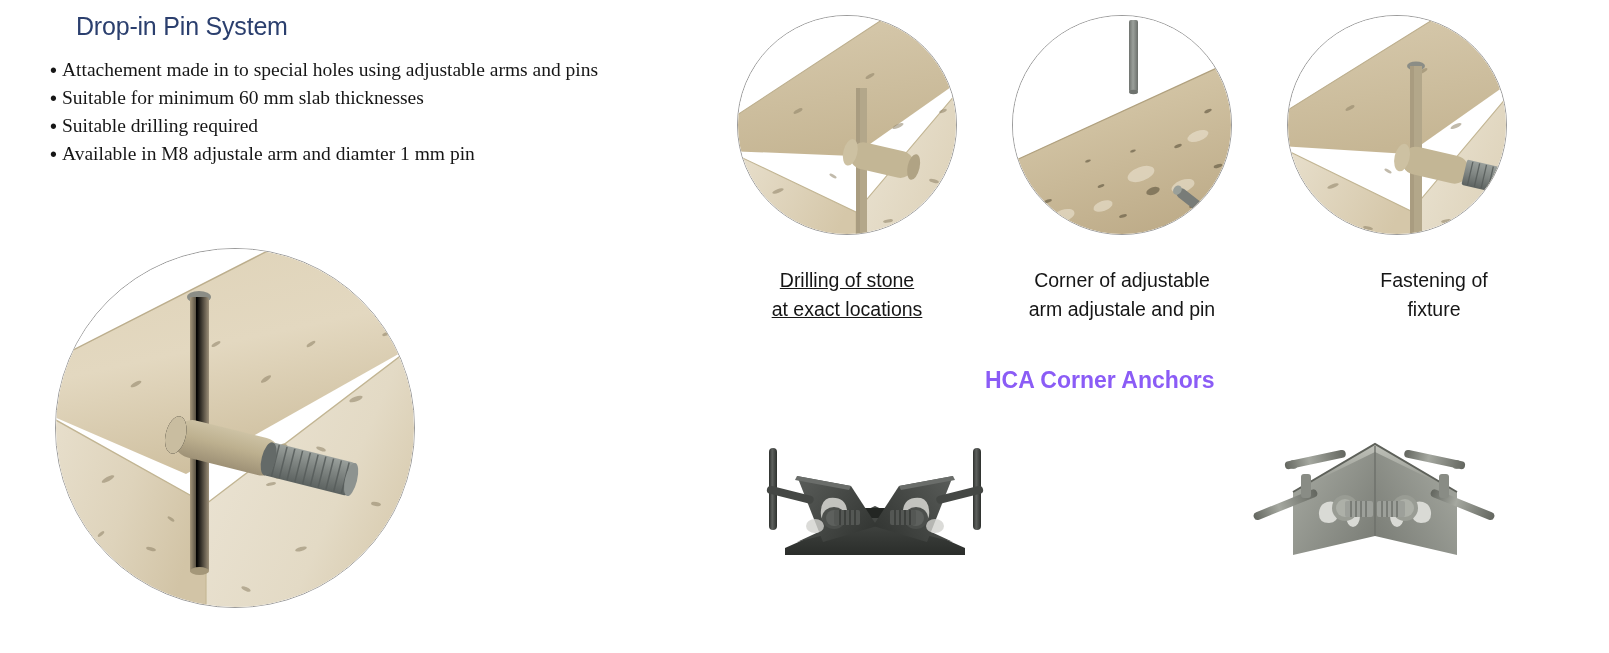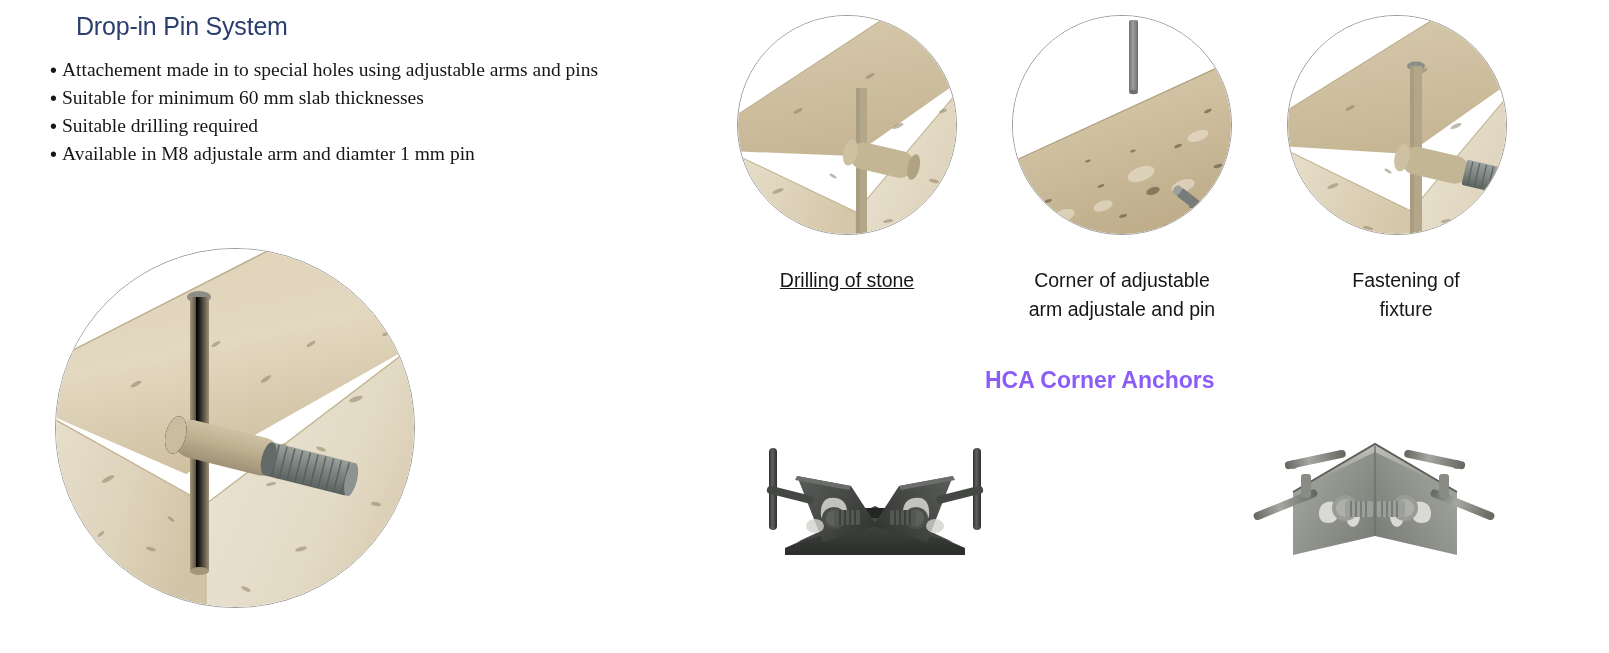--- a/index.html
+++ b/index.html
@@ -48,21 +48,21 @@
   .sm2{left:1012px;}
   .sm3{left:1287px;}
 
   
   .caption{
     position:absolute;top:266px;width:260px;
     text-align:center;font-size:19.5px;line-height:29px;color:#161616;
   }
   .cap1{left:717px;text-decoration:underline;}
   .cap2{left:992px;}
-  .cap3{left:1276px;}
+  .cap3{left:1304px;}
 
   
   .hca-title{
     position:absolute;left:985px;top:367px;
     font-size:23px;font-weight:bold;color:#8b5cf6;
     white-space:nowrap;
   }
 
   
   .anchor-box{position:absolute;top:430px;height:125px;}
@@ -369,20 +369,21 @@
           <line x1="217" y1="145" x2="217" y2="169"></line>
           <line x1="224" y1="145" x2="224" y2="169"></line>
           <line x1="231" y1="145" x2="231" y2="169"></line>
         </g>
       </g>
     </svg>
   </div>
 
   <div class="caption cap1">
     <div>Drilling of stone</div>
+    <div>at exact locations</div>
   </div>
   <div class="caption cap2">
     <div>Corner of adjustable</div>
     <div>arm adjustale and pin</div>
   </div>
   <div class="caption cap3">
     <div>Fastening of</div>
     <div>fixture</div>
   </div>
 

